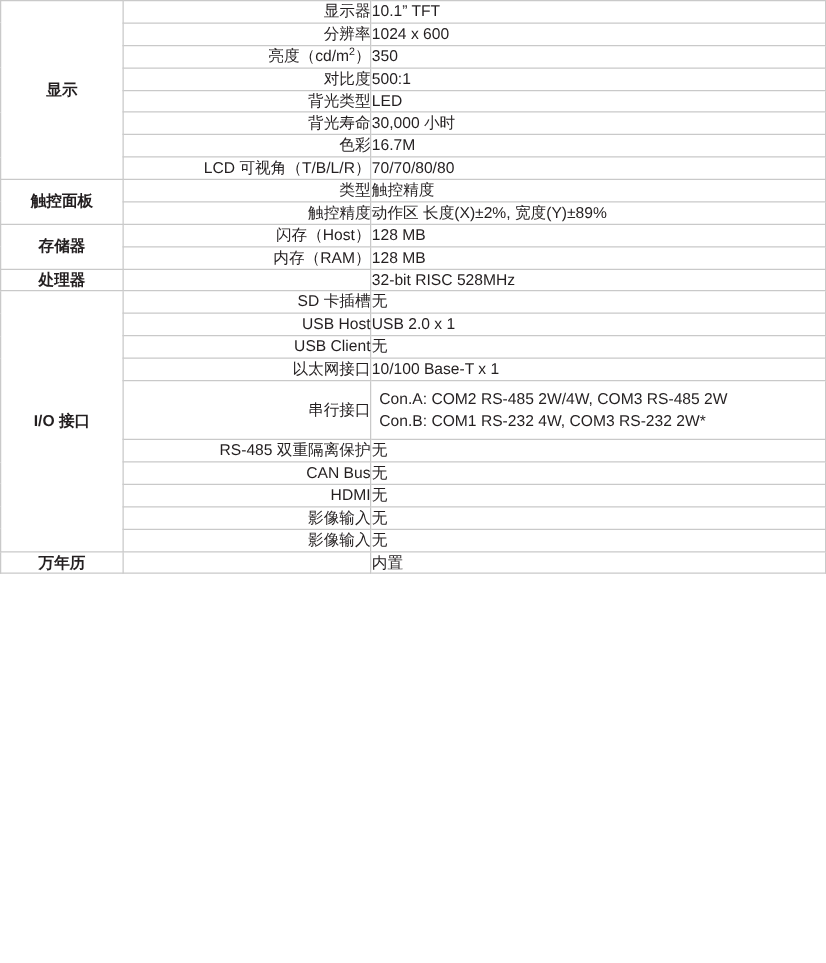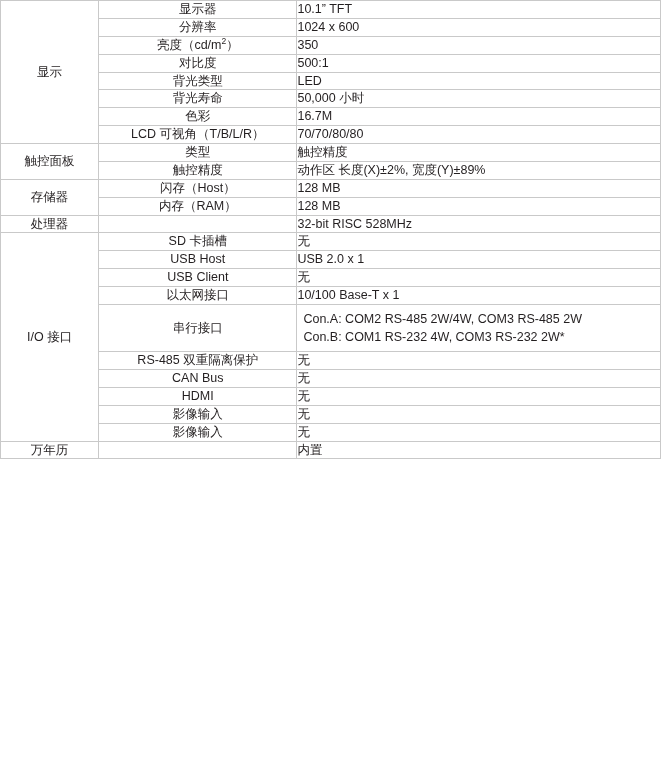--- a/index.html
+++ b/index.html
@@ -23,29 +23,29 @@
     border: 1px solid #c9c9c9;
     font-size: 12.5px;
     line-height: 1.35;
     padding: 0;
     vertical-align: middle;
     background: #ffffff;
   }
   td.cat {
     width: 98px;
     text-align: center;
-    font-weight: normal;
+    font-weight: bold;
     font-size: 13px;
     padding: 4px 2px;
     border-left: none;
   }
   td.item {
     width: 198px;
     padding: 8px 0 8px 10px;
-    text-align: center;
+    text-align: right;
   }
   td.val {
     width: 363px;
     padding: 8px 6px;
     text-align: left;
     border-right: none;
   }
   td.val.two-line {
     padding: 5px 6px;
     line-height: 1.45;
@@ -84,21 +84,21 @@
     <tr>
       <td class="item">对比度</td>
       <td class="val">500:1</td>
     </tr>
     <tr>
       <td class="item">背光类型</td>
       <td class="val">LED</td>
     </tr>
     <tr>
       <td class="item">背光寿命</td>
-      <td class="val">50,000  小时</td>
+      <td class="val">30,000  小时</td>
     </tr>
     <tr>
       <td class="item">色彩</td>
       <td class="val">16.7M</td>
     </tr>
     <tr>
       <td class="item">LCD  可视角（T/B/L/R）</td>
       <td class="val">70/70/80/80</td>
     </tr>
 

